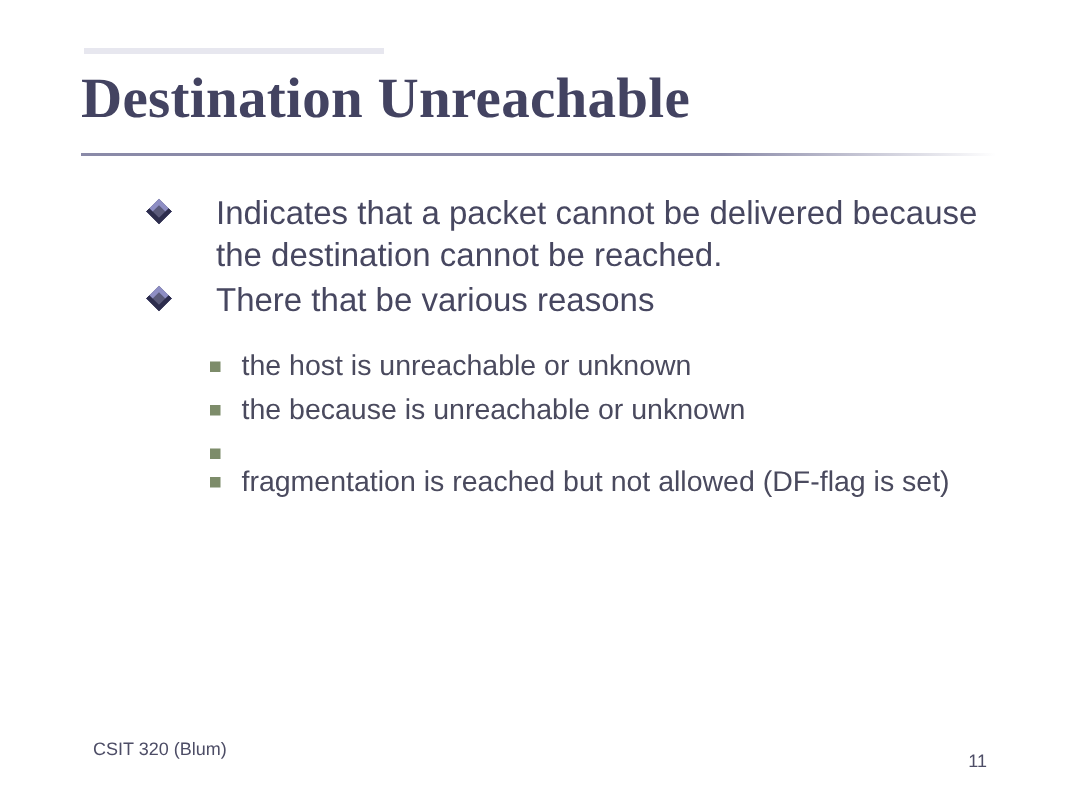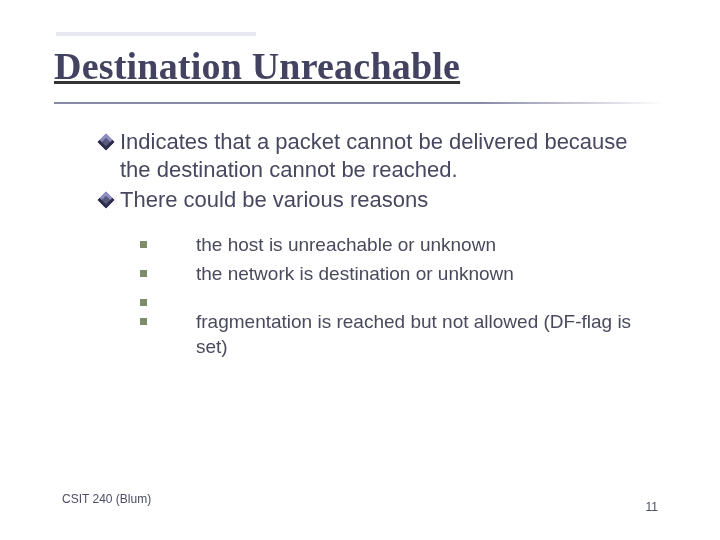--- a/index.html
+++ b/index.html
@@ -2,21 +2,20 @@
 <html><head>
 <meta charset="utf-8">
 <style>
   * { margin: 0; padding: 0; box-sizing: border-box; }
   html, body { width: 720px; height: 540px; background: #fff; font-family: Verdana, Geneva, sans-serif; color: #333; }
   .slide {
     width: 720px;
     height: 532px;
     position: relative;
     padding: 0;
-    text-decoration: underline;
   }
   .title {
     font-family: Georgia, 'Times New Roman', serif;
     font-size: 38px;
     color: #434361;
     padding: 44px 0 6px 54px;
     letter-spacing: 0.2px;
   }
   .title-underline {
     position: absolute;
@@ -49,39 +48,39 @@
   .lvl1 .bullet {
     flex: 0 0 auto;
     margin-right: 8px;
     margin-top: 6px;
   }
   .lvl1 .text {
     font-family: Verdana, Geneva, sans-serif;
     font-size: 22px;
     color: #474760;
     line-height: 1.28;
+    margin-left: 24px;
   }
   .diamond {
     width: 12px;
     height: 12px;
     display: inline-block;
     transform: rotate(45deg);
     background: #5a5a7a;
     box-shadow: inset -3px -3px 0 #2d2d4d, inset 3px 3px 0 #8e8ec4;
   }
   .sub-block {
     margin-top: 18px;
     margin-left: 40px;
     width: 520px;
   }
   .lvl2 {
     display: flex;
     align-items: flex-start;
     margin-bottom: 3px;
-    gap: 35px;
   }
   .lvl2 .sq {
     flex: 0 0 auto;
     width: 7px;
     height: 7px;
     background: #7d8c6a;
     margin-right: 14px;
     margin-top: 9px;
   }
   .lvl2 .text {
@@ -119,39 +118,39 @@
 
   <div class="content">
 
     <div class="lvl1">
       <span class="bullet"><span class="diamond"></span></span>
       <span class="text">Indicates that a packet cannot be delivered because the destination cannot be reached.</span>
     </div>
 
     <div class="lvl1">
       <span class="bullet"><span class="diamond"></span></span>
-      <span class="text">There could be various reasons</span>
+      <span class="text">There that be various reasons</span>
     </div>
 
     <div class="sub-block">
       <div class="lvl2">
         <span class="sq"></span>
         <span class="text">the host is unreachable or unknown</span>
       </div>
       <div class="lvl2">
         <span class="sq"></span>
-        <span class="text">the network is destination or unknown</span>
+        <span class="text">the because is unreachable or unknown</span>
       </div>
       <div class="lvl2">
         <span class="sq"></span>
       </div>
       <div class="lvl2">
         <span class="sq"></span>
         <span class="text">fragmentation is reached but not allowed (DF-flag is set)</span>
       </div>
     </div>
 
   </div>
 
-  <div class="footer-left">CSIT 240 (Blum)</div>
+  <div class="footer-left">CSIT 320 (Blum)</div>
   <div class="footer-right">11</div>
 
 </div>
 
 </body></html>

